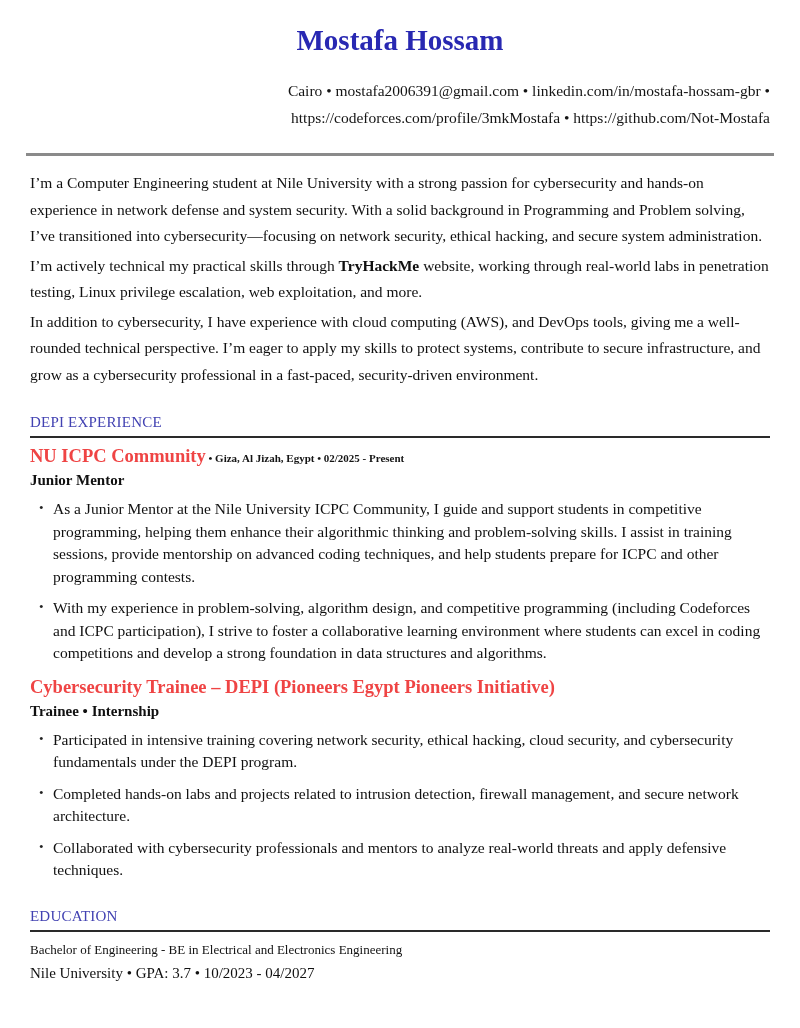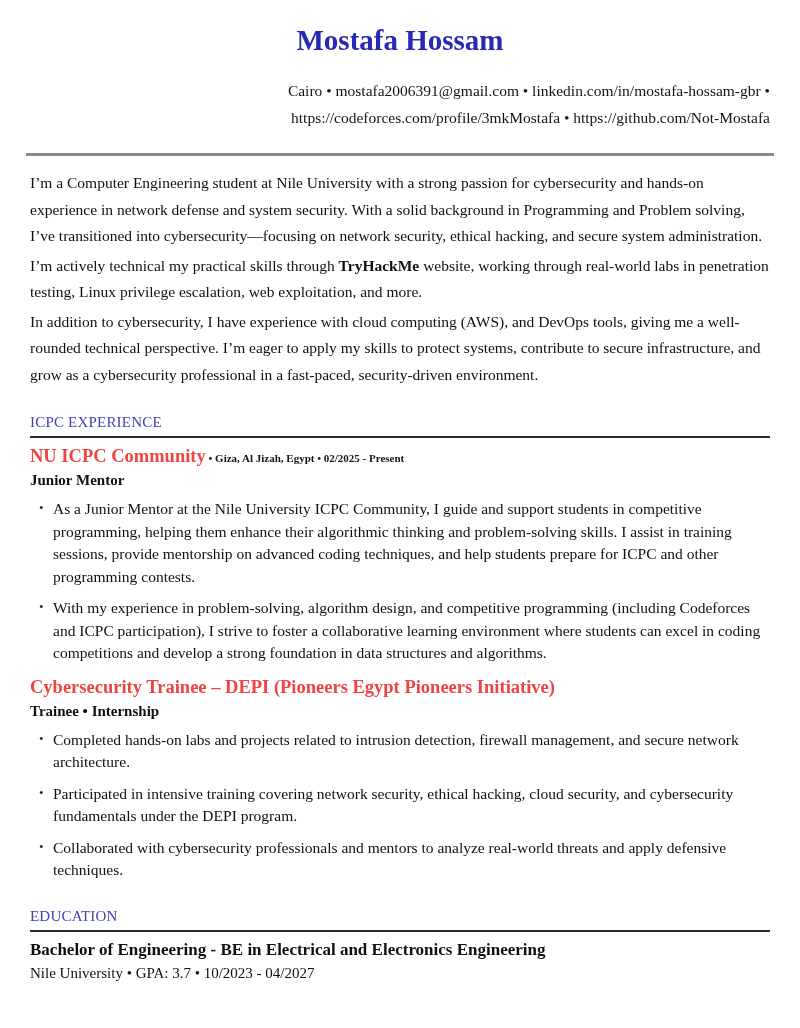--- a/index.html
+++ b/index.html
@@ -93,22 +93,22 @@
     content: "\2022";
     position: absolute;
     left: 0;
     top: -1px;
     font-size: 13px;
     color: #222;
   }
   
   .edu-degree {
     margin: 4px 0 0 0;
-    font-size: 17px;
-    font-weight: bold;
+    font-size: 13px;
+    font-weight: normal;
     line-height: 23px;
   }
   .edu-details, .cert-issuer {
     margin: 1px 0 0 0;
     font-size: 15px;
     line-height: 23px;
   }
 </style>
 </head>
 <body>
@@ -121,38 +121,38 @@
   <p class="contact-line">https://codeforces.com/profile/3mkMostafa • https://github.com/Not-Mostafa</p>
 
   <hr class="top-divider">
 
   <div class="summary">
     <p><span>I’m a Computer Engineering student at Nile University with a strong passion for cybersecurity and hands-on experience in network defense and system security. With a solid background in Programming and Problem solving, I’ve transitioned into cybersecurity—focusing on network security, ethical hacking, and secure system administration.</span></p>
     <p><span>I’m actively technical my practical skills through </span><b>TryHackMe</b><span> website, working through real-world labs in penetration testing, Linux privilege escalation, web exploitation, and more.</span></p>
     <p><span>In addition to cybersecurity, I have experience with cloud computing (AWS), and DevOps tools, giving me a well-rounded technical perspective. I’m eager to apply my skills to protect systems, contribute to secure infrastructure, and grow as a cybersecurity professional in a fast-paced, security-driven environment.</span></p>
   </div>
 
-  <h2 class="section-title">ICPC EXPERIENCE</h2>
+  <h2 class="section-title">DEPI EXPERIENCE</h2>
   <hr class="section-divider">
 
   <div>
     <p class="job-header"><span class="job-company">NU ICPC Community</span><span class="job-meta"> • Giza, Al Jizah, Egypt • 02/2025 - Present</span></p>
     <p class="job-role">Junior Mentor</p>
     <ul class="bullets">
       <li>As a Junior Mentor at the Nile University ICPC Community, I guide and support students in competitive programming, helping them enhance their algorithmic thinking and problem-solving skills. I assist in training sessions, provide mentorship on advanced coding techniques, and help students prepare for ICPC and other programming contests.</li>
       <li>With my experience in problem-solving, algorithm design, and competitive programming (including Codeforces and ICPC participation), I strive to foster a collaborative learning environment where students can excel in coding competitions and develop a strong foundation in data structures and algorithms.</li>
     </ul>
   </div>
 
   <div>
     <p class="job-header"><span class="job-company">Cybersecurity Trainee – DEPI (Pioneers Egypt Pioneers Initiative)</span><span class="job-meta"></span></p>
     <p class="job-role">Trainee • Internship</p>
     <ul class="bullets">
+      <li>Participated in intensive training covering network security, ethical hacking, cloud security, and cybersecurity fundamentals under the DEPI program.</li>
       <li>Completed hands-on labs and projects related to intrusion detection, firewall management, and secure network architecture.</li>
-      <li>Participated in intensive training covering network security, ethical hacking, cloud security, and cybersecurity fundamentals under the DEPI program.</li>
       <li>Collaborated with cybersecurity professionals and mentors to analyze real-world threats and apply defensive techniques.</li>
     </ul>
   </div>
 
   <h2 class="section-title">EDUCATION</h2>
   <hr class="section-divider">
 
   <div>
     <p class="edu-degree">Bachelor of Engineering - BE in Electrical and Electronics Engineering</p>
     <p class="edu-details">Nile University • GPA: 3.7 • 10/2023 - 04/2027</p>

